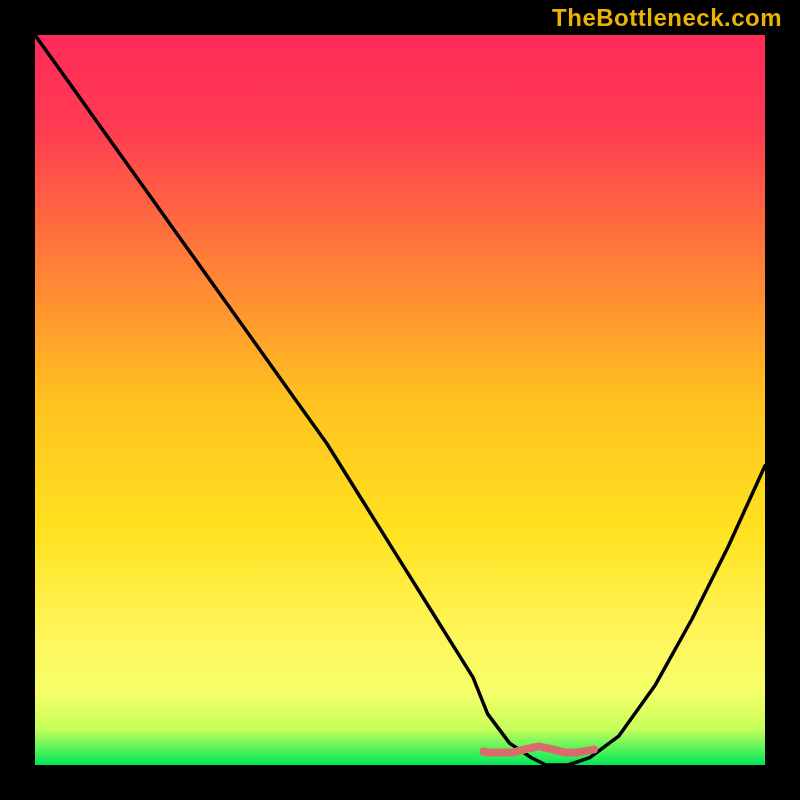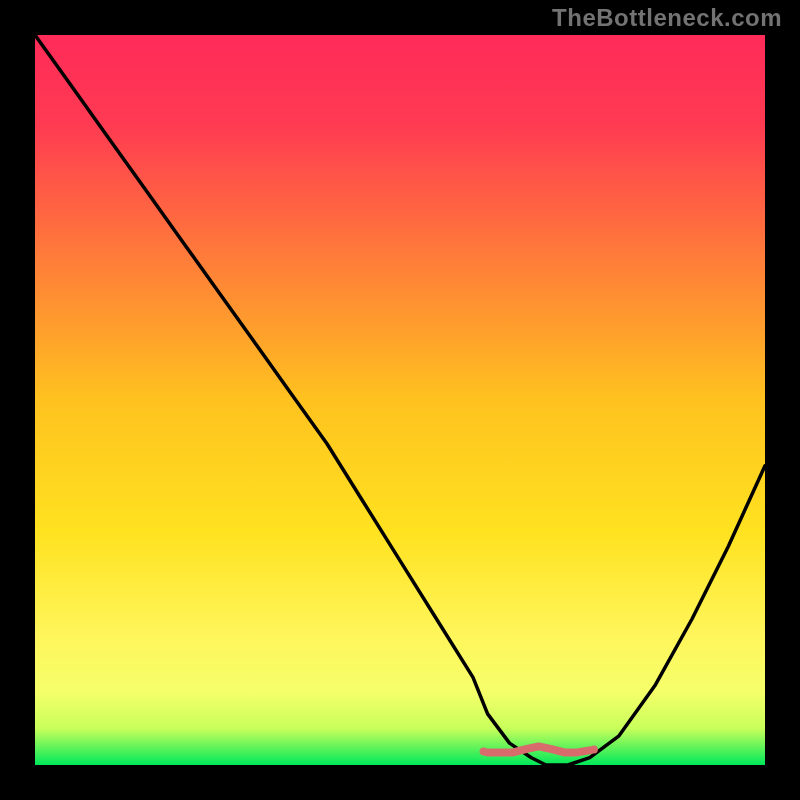--- a/index.html
+++ b/index.html
@@ -10,21 +10,21 @@
     height: 800px;
     background: #000;
   }
   .watermark {
     position: absolute;
     top: 4px;
     right: 18px;
     font-family: Arial, Helvetica, sans-serif;
     font-size: 24px;
     font-weight: 700;
-    color: #737373;
+    color: #eab308;
     letter-spacing: 0.5px;
   }
   svg { display: block; }
 </style>
 </head>
 <body>
 
 <div class="stage">
 
   <div class="watermark">TheBottleneck.com</div>

